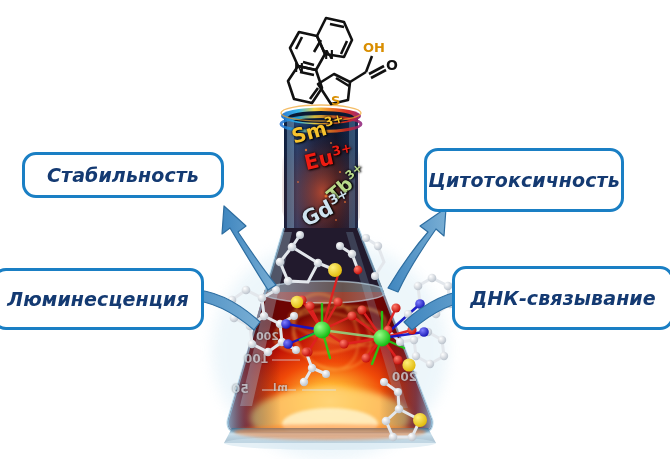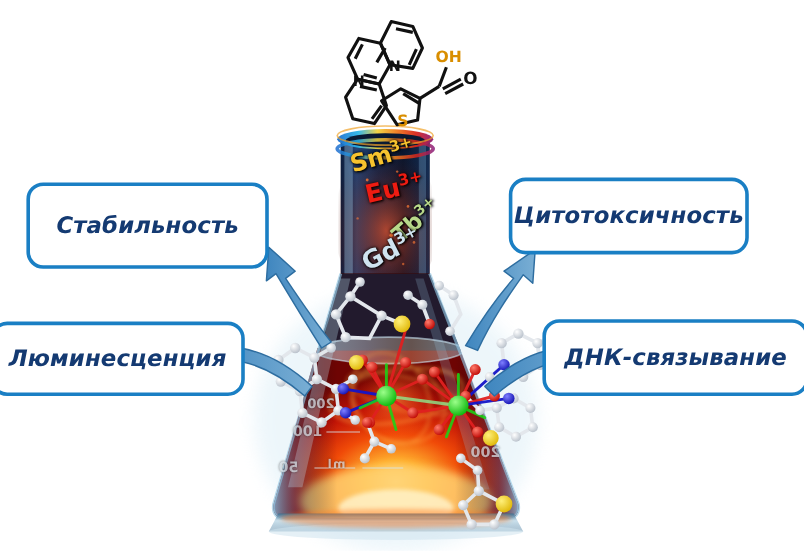--- a/index.html
+++ b/index.html
@@ -6,21 +6,21 @@
   body{width:670px;height:459px;position:relative;overflow:hidden;
        font-family:"DejaVu Sans","Liberation Sans",sans-serif;}
   #stage{position:absolute;inset:0;width:670px;height:459px;}
 
   
   .callout{position:absolute;background:#ffffff;border:3px solid #1a7fc4;
            border-radius:14px;display:flex;align-items:center;justify-content:center;
            box-sizing:border-box;z-index:30;}
   .callout span{font-style:italic;font-weight:bold;color:#143a72;
                 font-size:19px;letter-spacing:.1px;white-space:nowrap;}
-  #box-stability{left:22px;top:152px;width:202px;height:72px;}
+  #box-stability{left:22px;top:152px;width:202px;height:46px;}
   #box-lumin{left:-8px;top:268px;width:212px;height:62px;}
   #box-cytotox{left:424px;top:148px;width:200px;height:64px;}
   #box-dna{left:452px;top:266px;width:222px;height:64px;}
 
   
   #art{position:absolute;left:0;top:0;width:670px;height:459px;z-index:10;}
   #arrows{position:absolute;left:0;top:0;width:670px;height:459px;z-index:25;}
   #mol{position:absolute;left:0;top:0;width:670px;height:459px;z-index:20;}
   #chem{position:absolute;left:0;top:0;width:670px;height:459px;z-index:22;}
 

